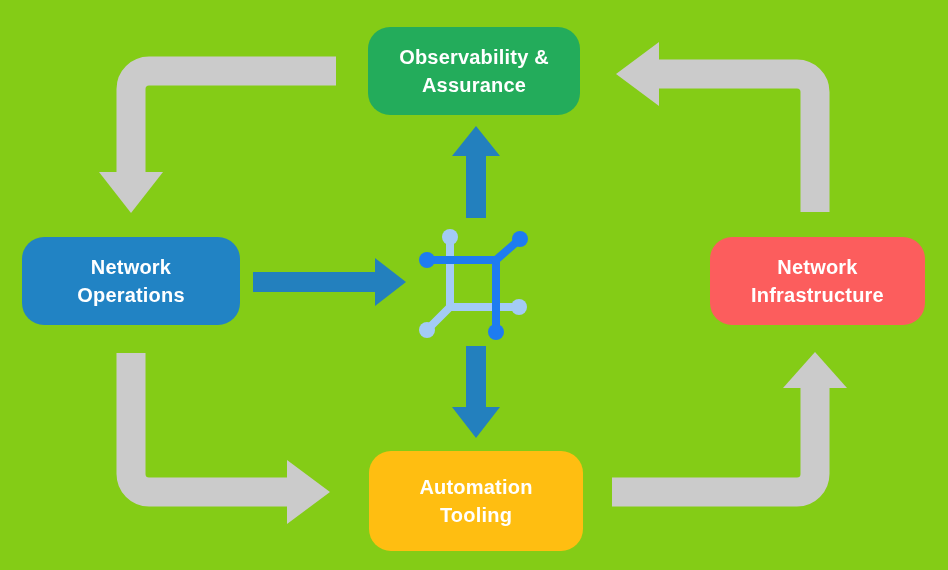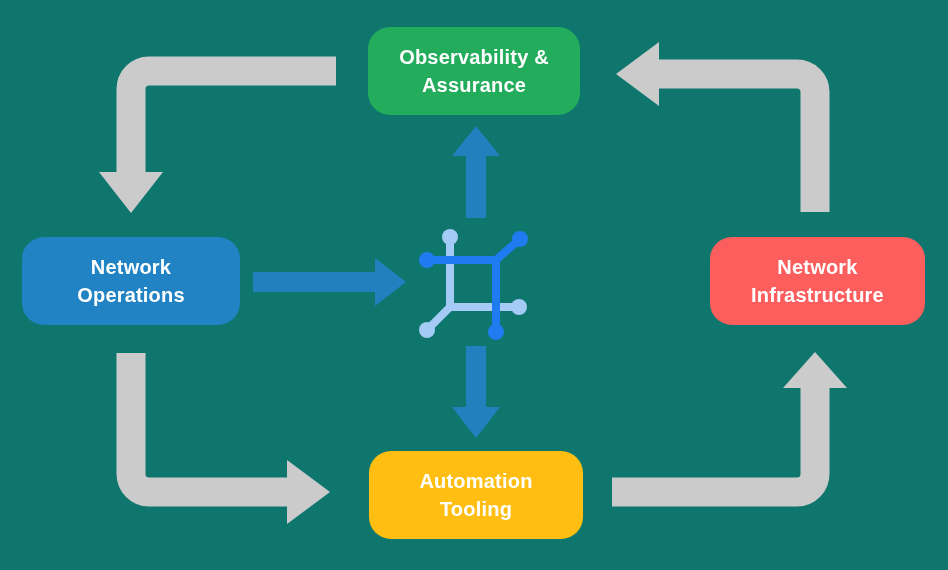--- a/index.html
+++ b/index.html
@@ -25,26 +25,26 @@
     color: #ffffff;
     font-size: 20px;
     font-weight: 600;
     line-height: 1.4;
     letter-spacing: 0.2px;
   }
   .node .label { white-space: pre-line; }
   #node-observability       { left: 368px; top: 27px;  width: 212px; height: 88px; }
   #node-network-operations  { left: 22px;  top: 237px; width: 218px; height: 88px; }
   #node-network-infrastructure { left: 710px; top: 237px; width: 215px; height: 88px; }
-  #node-automation-tooling  { left: 369px; top: 451px; width: 214px; height: 88px; }
+  #node-automation-tooling  { left: 369px; top: 451px; width: 214px; height: 100px; }
 </style>
 </head>
 <body>
 
-<div id="canvas" style="background-color: #0f766e;">
+<div id="canvas" style="background-color: #84cc16;">
 
   <svg id="arrow-layer" viewBox="0 0 948 570" xmlns="http://www.w3.org/2000/svg">
 
     <g>
       <path d="M 336 71 L 149 71 A 18 18 0 0 0 131 89 L 131 174" fill="none" stroke-width="29" stroke="#CBCBCB"></path>
       <polygon points="99,172 163,172 131,213" fill="#CBCBCB"></polygon>
     </g>
 
     <g>
       <path d="M 131 353 L 131 474 A 18 18 0 0 0 149 492 L 289 492" fill="none" stroke-width="29" stroke="#CBCBCB"></path>

